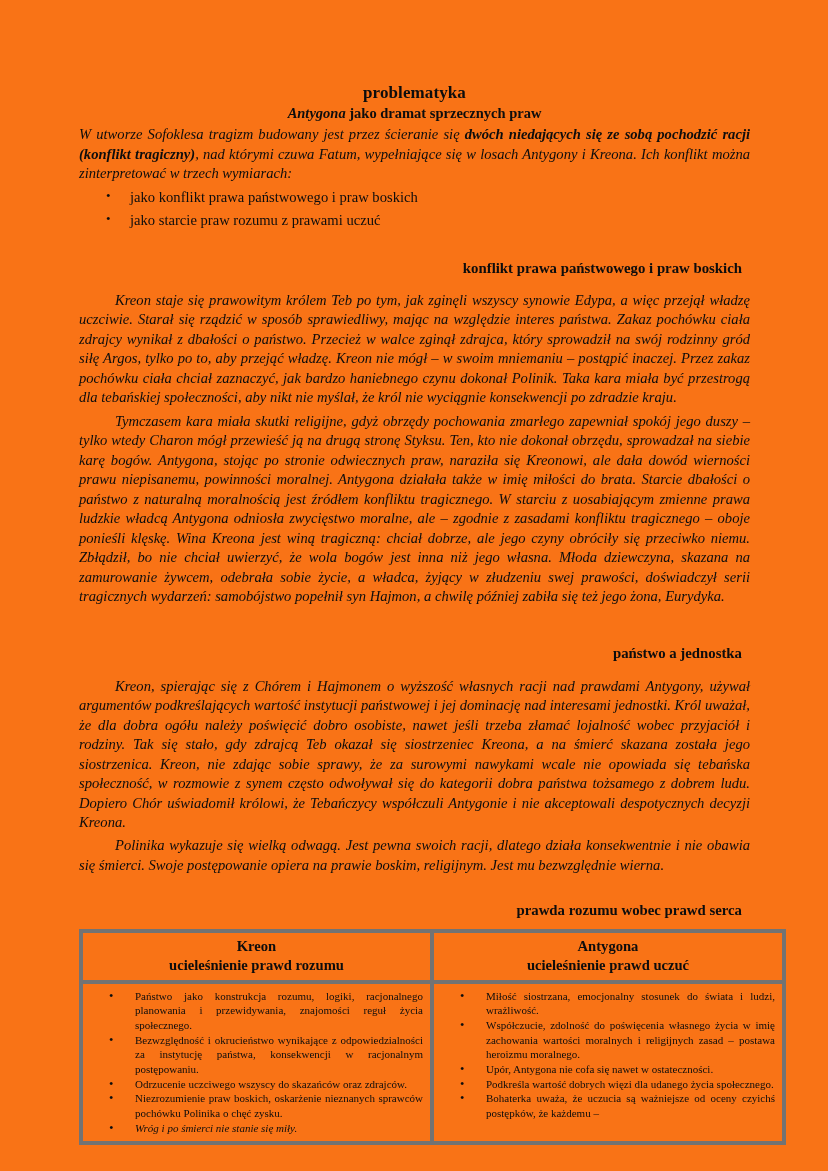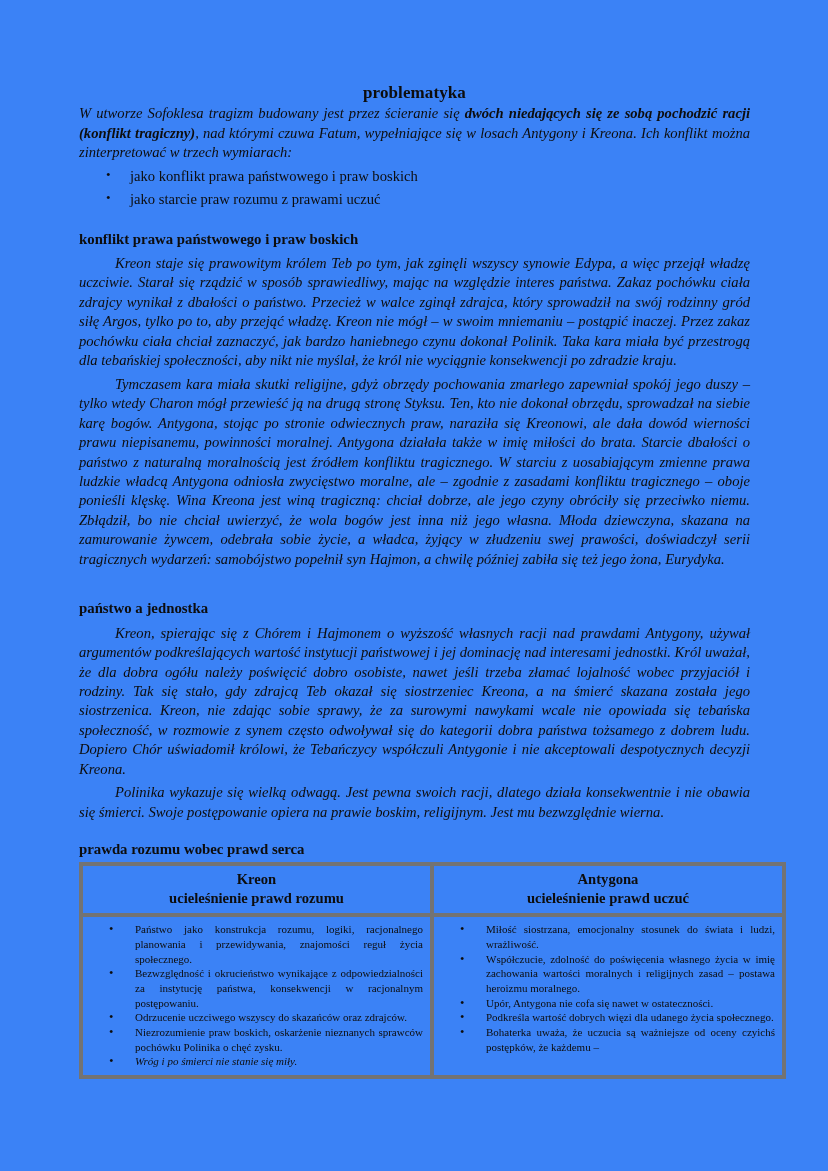--- a/index.html
+++ b/index.html
@@ -4,21 +4,21 @@
 <style>
   html, body {
     margin: 0;
     padding: 0;
     background: #ffffff;
   }
   .page {
     position: relative;
     width: 828px;
     height: 1171px;
-    background: #3b82f6;
+    background: #f97316;
     font-family: "Liberation Serif", "DejaVu Serif", serif;
     color: #0d0d0d;
     overflow: hidden;
     box-sizing: border-box;
   }
   .content {
     position: absolute;
     left: 79px;
     top: 82px;
     width: 671px;
@@ -70,24 +70,24 @@
   }
   ul.dash-list li::before {
     content: "\2022";
     position: absolute;
     left: 23px;
     top: -1px;
     font-size: 13px;
   }
 
   h2.section {
-    text-align: left;
+    text-align: right;
     font-size: 14.8px;
     font-weight: bold;
-    margin: 0;
+    margin: 8px;
     line-height: 1.3;
   }
 
   .sp-a { height: 16px; }
   .sp-c { height: 5px; }
   .sp-f { height: 4px; }
   .sp-g { height: 18px; }
   .sp-h { height: 4px; }
   .sp-i { height: 30px; }
 
@@ -138,20 +138,21 @@
   ul.cell-list li.nojust { text-align: left; }
 </style>
 </head>
 <body>
 
 <div class="page">
   <div class="content">
 
     <h1 class="doc-title">problematyka</h1>
 
+    <div class="doc-subtitle"><span class="work">Antygona</span><span> jako dramat sprzecznych praw</span></div>
 
     <p class="body"><span>W utworze Sofoklesa tragizm budowany jest przez ścieranie się </span><b>dwóch niedających się ze sobą pochodzić racji (konflikt tragiczny)</b><span>, nad którymi czuwa Fatum, wypełniające się w losach Antygony i Kreona. Ich konflikt można zinterpretować w trzech wymiarach:</span></p>
 
     <ul class="dash-list">
       <li>jako konflikt prawa państwowego i praw boskich</li>
       <li>jako starcie praw rozumu z prawami uczuć</li>
     </ul>
 
     <div class="sp-a"></div>
 

